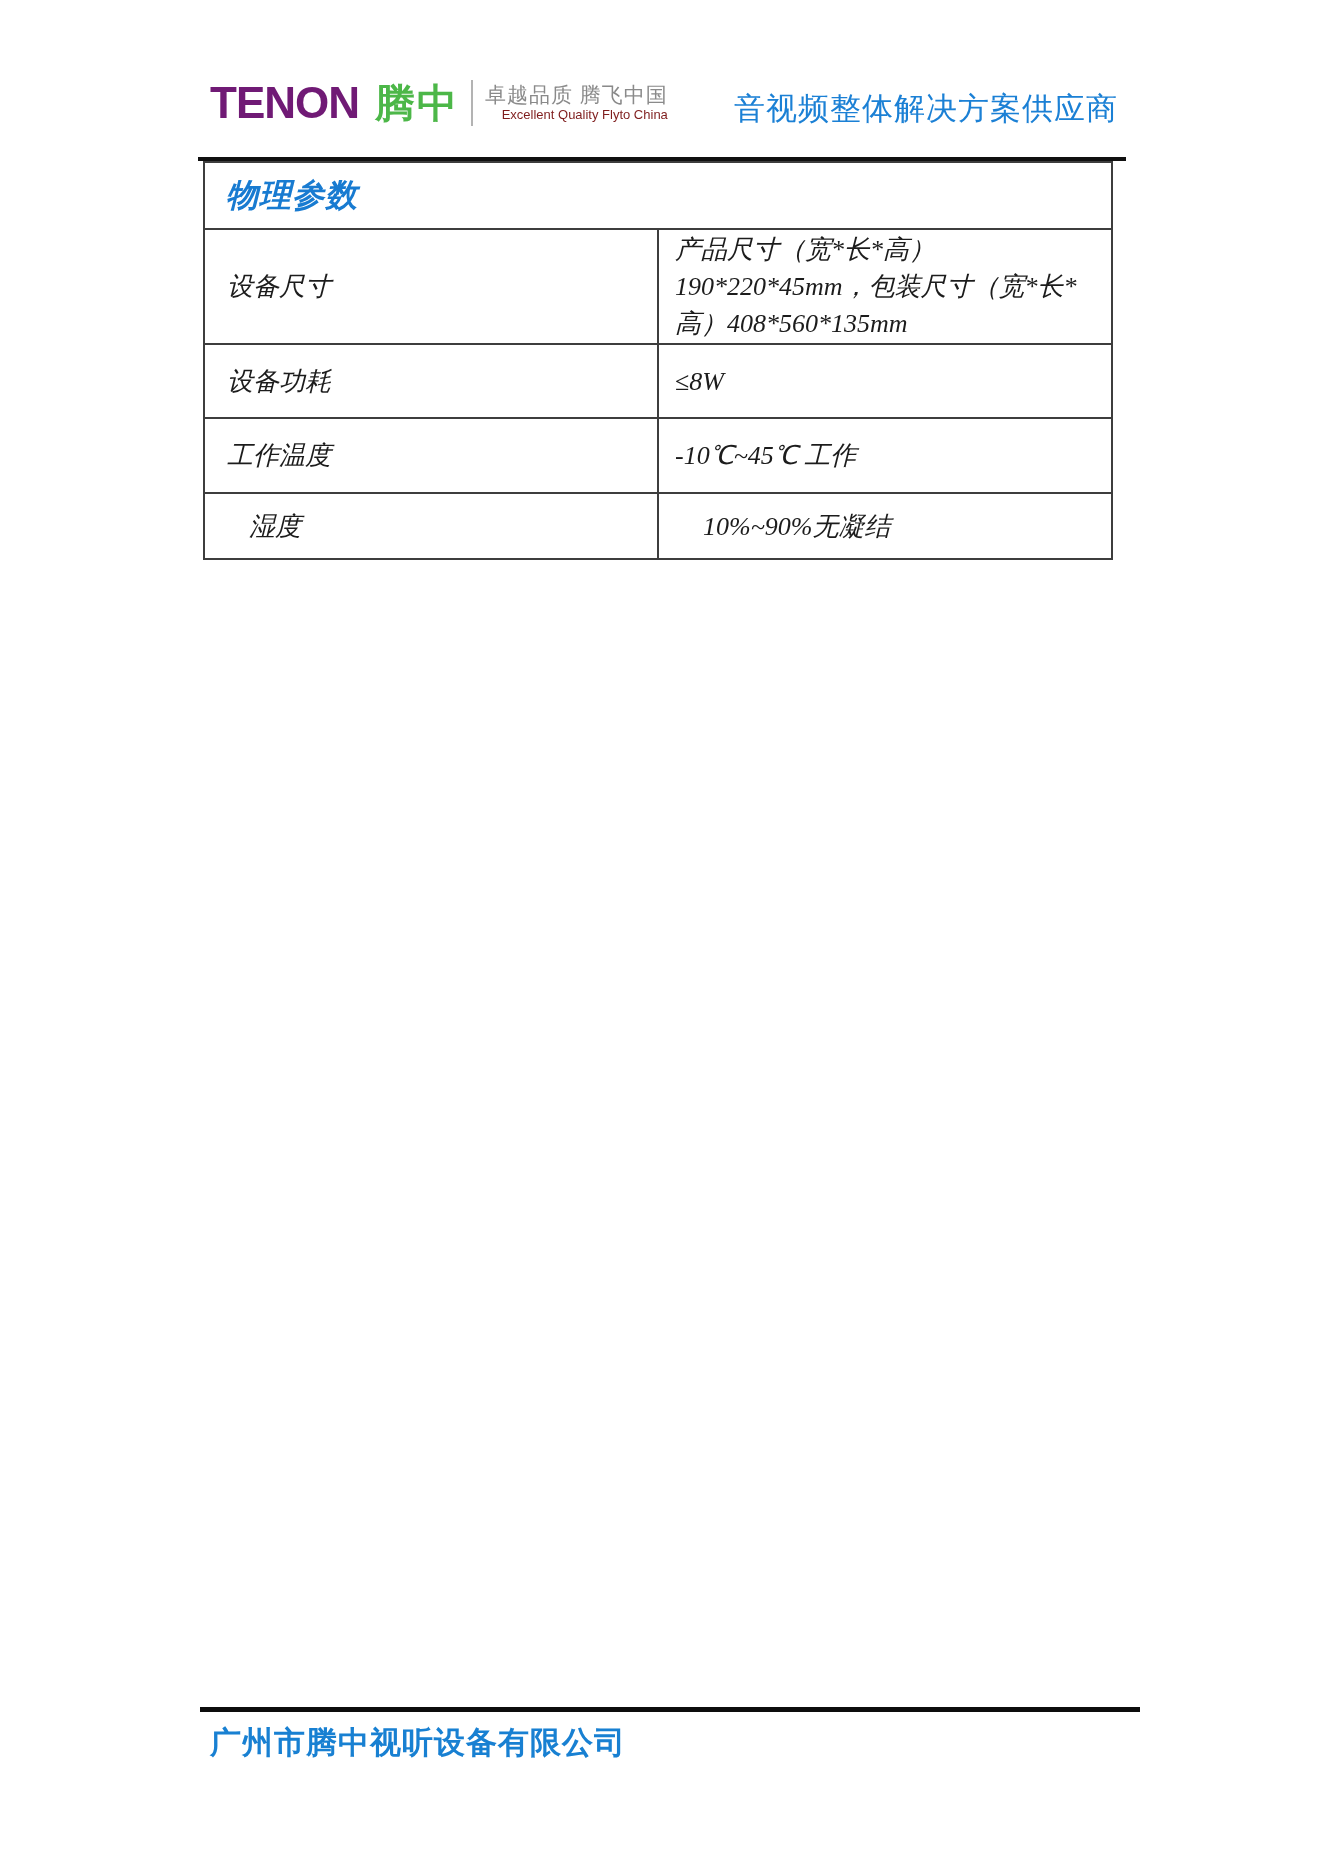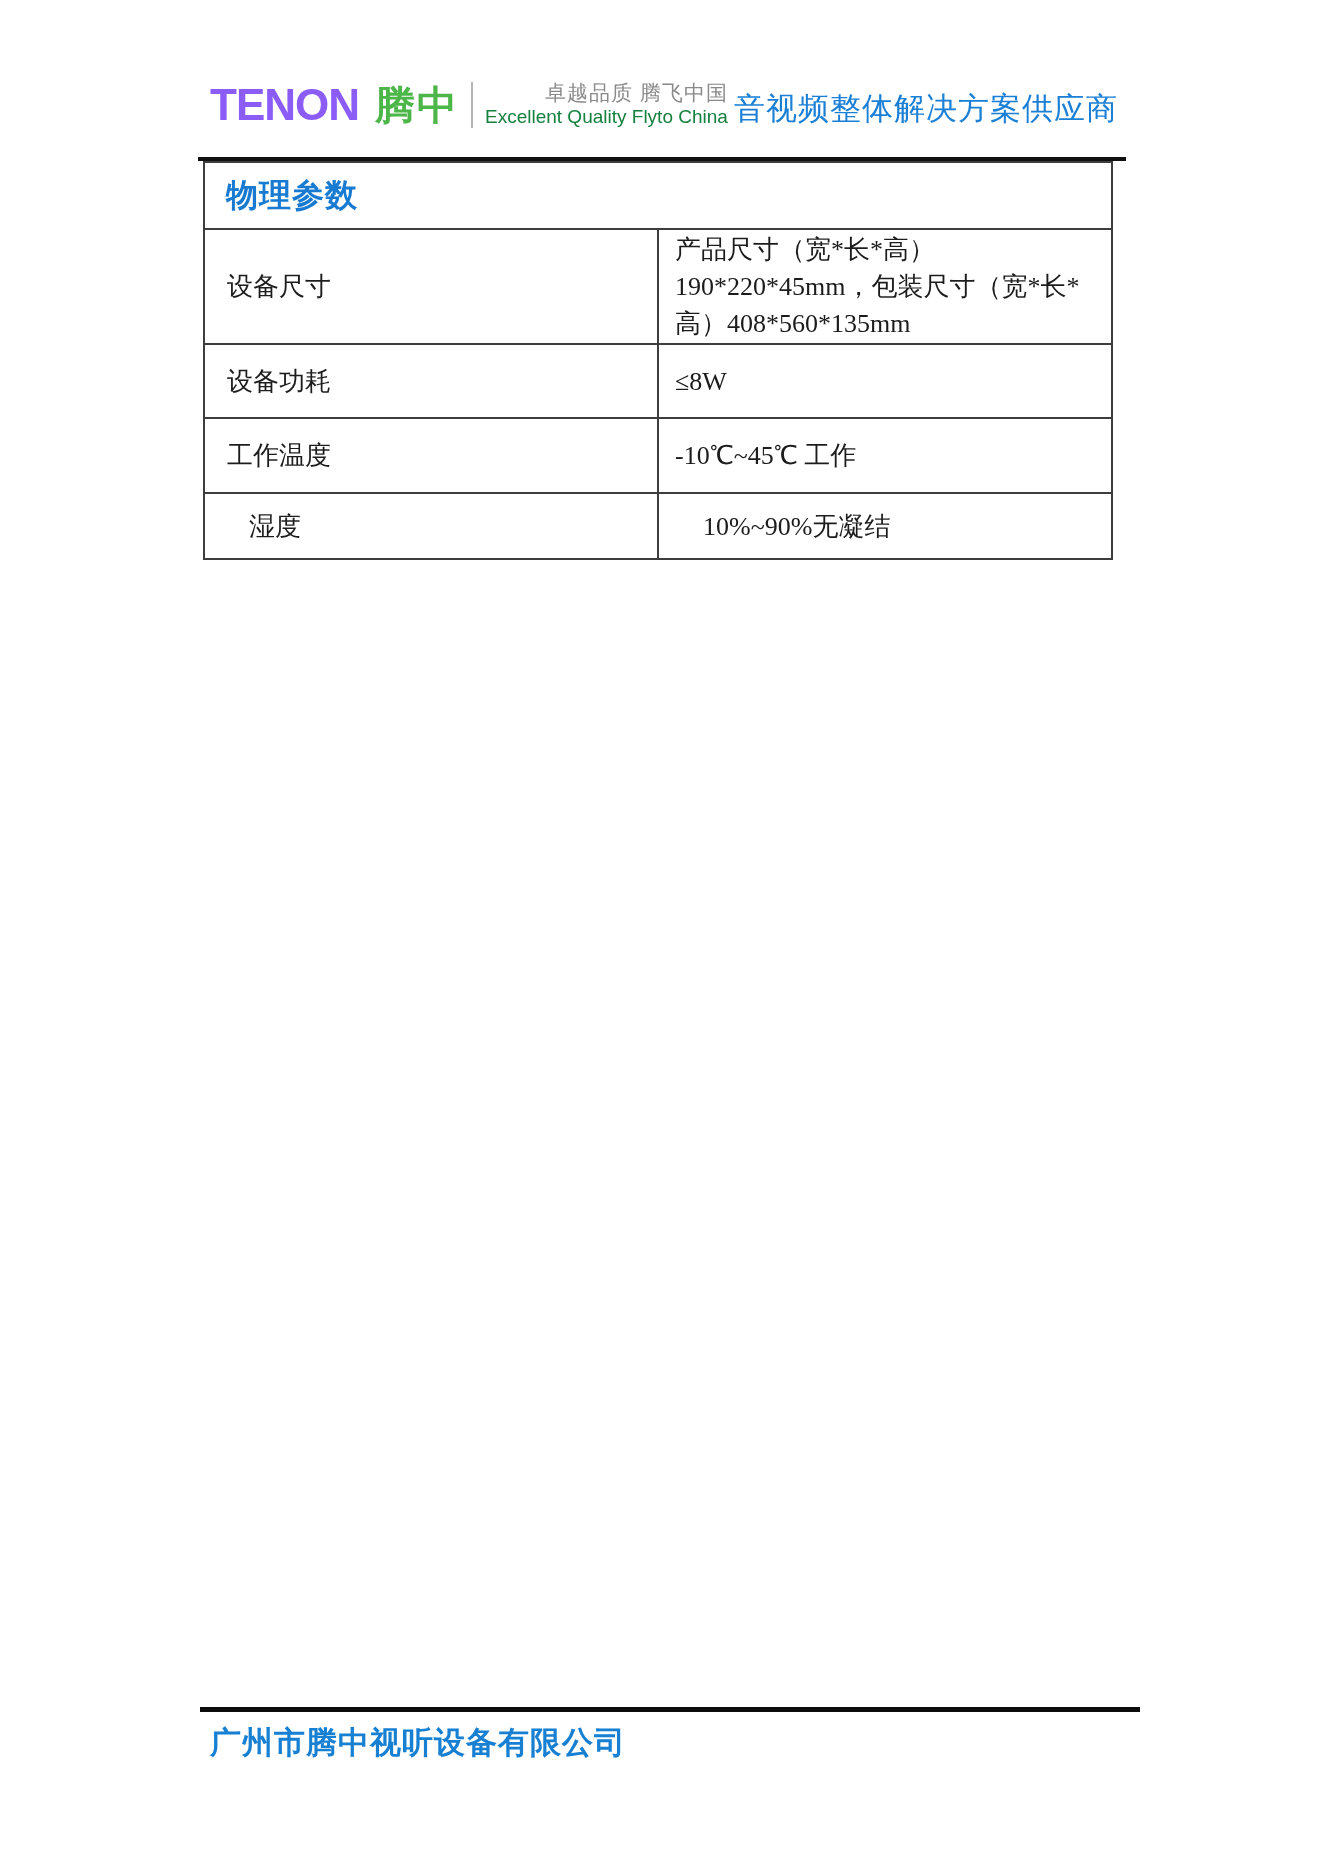--- a/index.html
+++ b/index.html
@@ -3,39 +3,39 @@
 <meta charset="utf-8">
 <style>
   html,body { margin:0; padding:0; background:#ffffff; }
   .page {
     position:relative; width:1323px; height:1871px; background:#ffffff;
     font-family:"Liberation Sans", sans-serif; overflow:hidden;
   }
 
   
   .logo { position:absolute; left:210px; top:80px; display:flex; align-items:center; }
-  .logo-en { color:#8b5cf6; font-size:44px; font-weight:800; line-height:1; letter-spacing:-1px; }
+  .logo-en { color:#701a75; font-size:44px; font-weight:800; line-height:1; letter-spacing:-1px; }
   .logo-cn { color:#4cb748; font-size:40px; font-weight:800; line-height:1; margin-left:16px; letter-spacing:2px; }
   .logo-divider { width:2px; height:46px; background:#b3b3b3; margin:0 12px 0 12px; }
   .logo-tag { display:flex; flex-direction:column; justify-content:center;text-align:right; }
   .tag-cn { font-size:21px; color:#8a8a8a; letter-spacing:1px; line-height:1.2; }
-  .tag-en { font-size:19px; color:#15803d; line-height:1.3; }
+  .tag-en { font-size:13px; color:#7f1d1d; line-height:1.3; }
 
   .slogan {
     position:absolute; top:88px; right:205px;
     color:#1b80d5; font-size:31px; font-weight:500; letter-spacing:1px; white-space:nowrap;
   }
 
   .hdr-rule { position:absolute; left:198px; top:157px; width:928px; height:4px; background:#101010; }
 
   
   table.spec {
     position:absolute; left:203px; top:161px; width:910px;
     border-collapse:collapse; table-layout:fixed;
-    font-family:"Liberation Serif", serif; color:#1c1c1c;
+    font-family:"Liberation Serif", serif; color:#1c1c1c;font-style:italic;
   }
   table.spec, table.spec td { border:2px solid #3d3d3d; }
   table.spec td { background:#ffffff; vertical-align:middle; }
   tr.t-title td { height:63px; }
   .table-title {
     font-family:"Liberation Sans", sans-serif;
     color:#187bd1; font-weight:bold; font-size:32px; padding-left:20px; letter-spacing:1px;
   }
   td.lbl { width:186px; font-size:26px; padding-left:22px; }
   td.val { font-size:26px; padding-left:16px; padding-right:6px; line-height:37px; }

